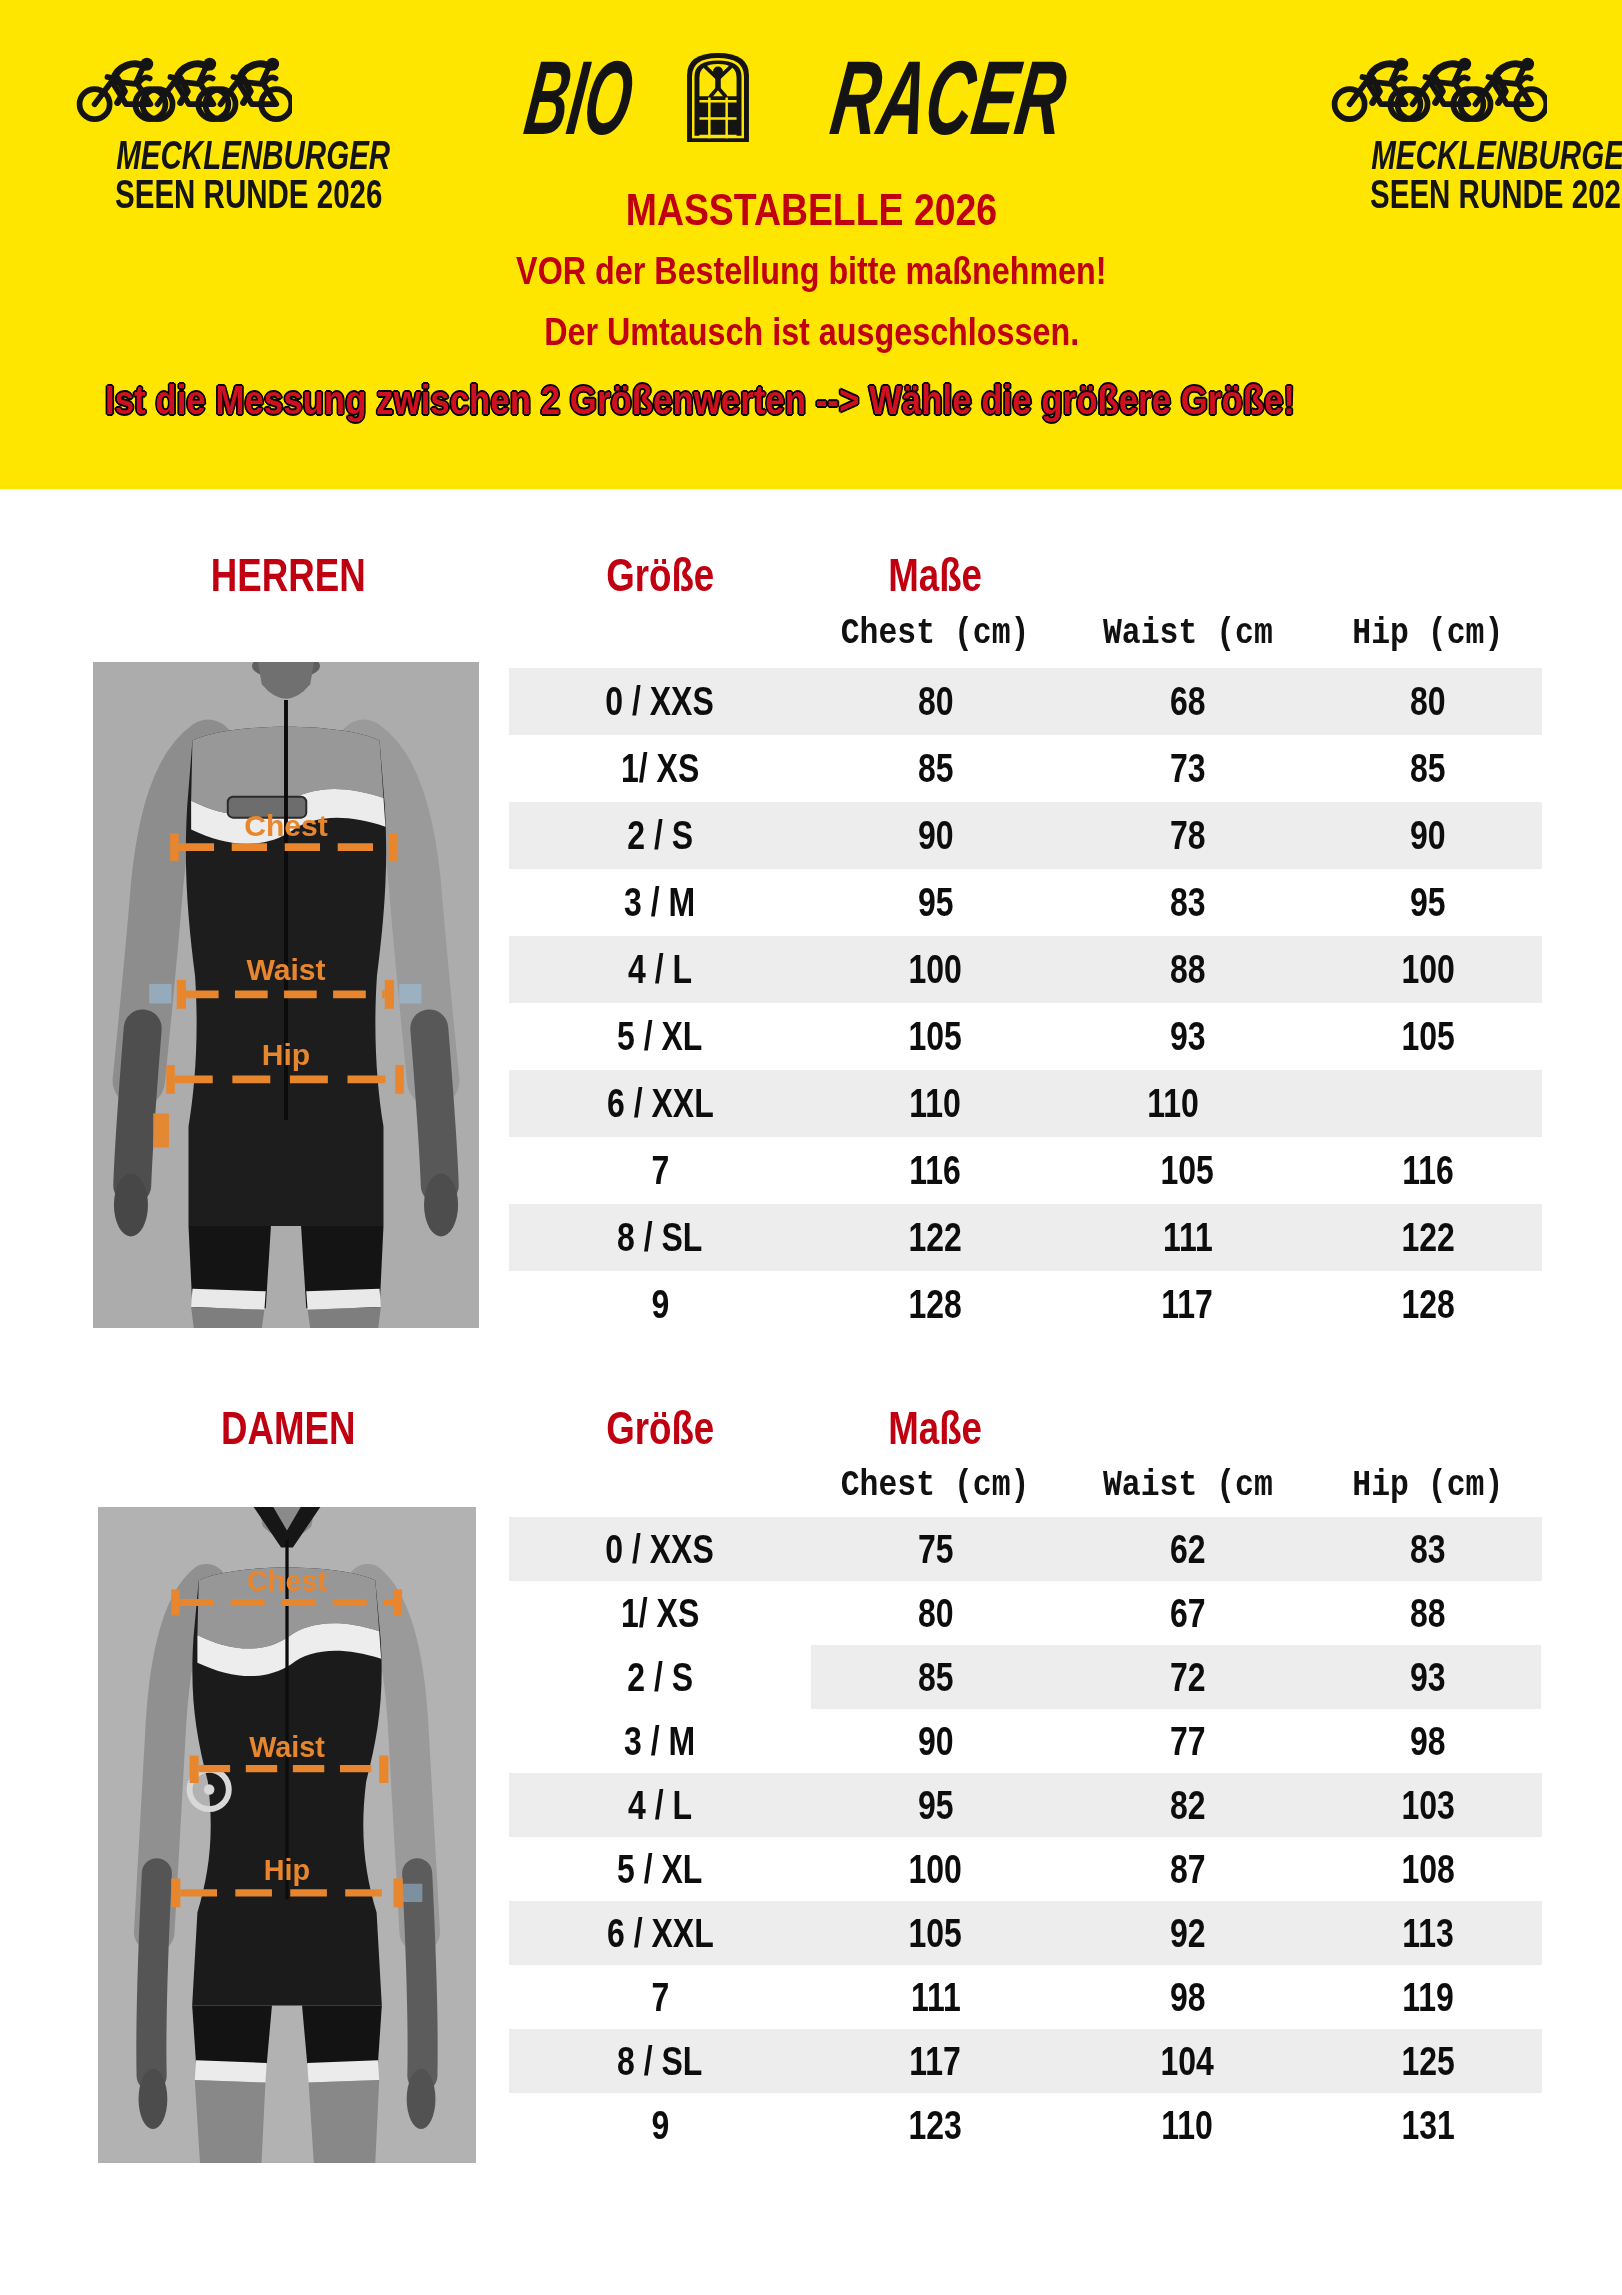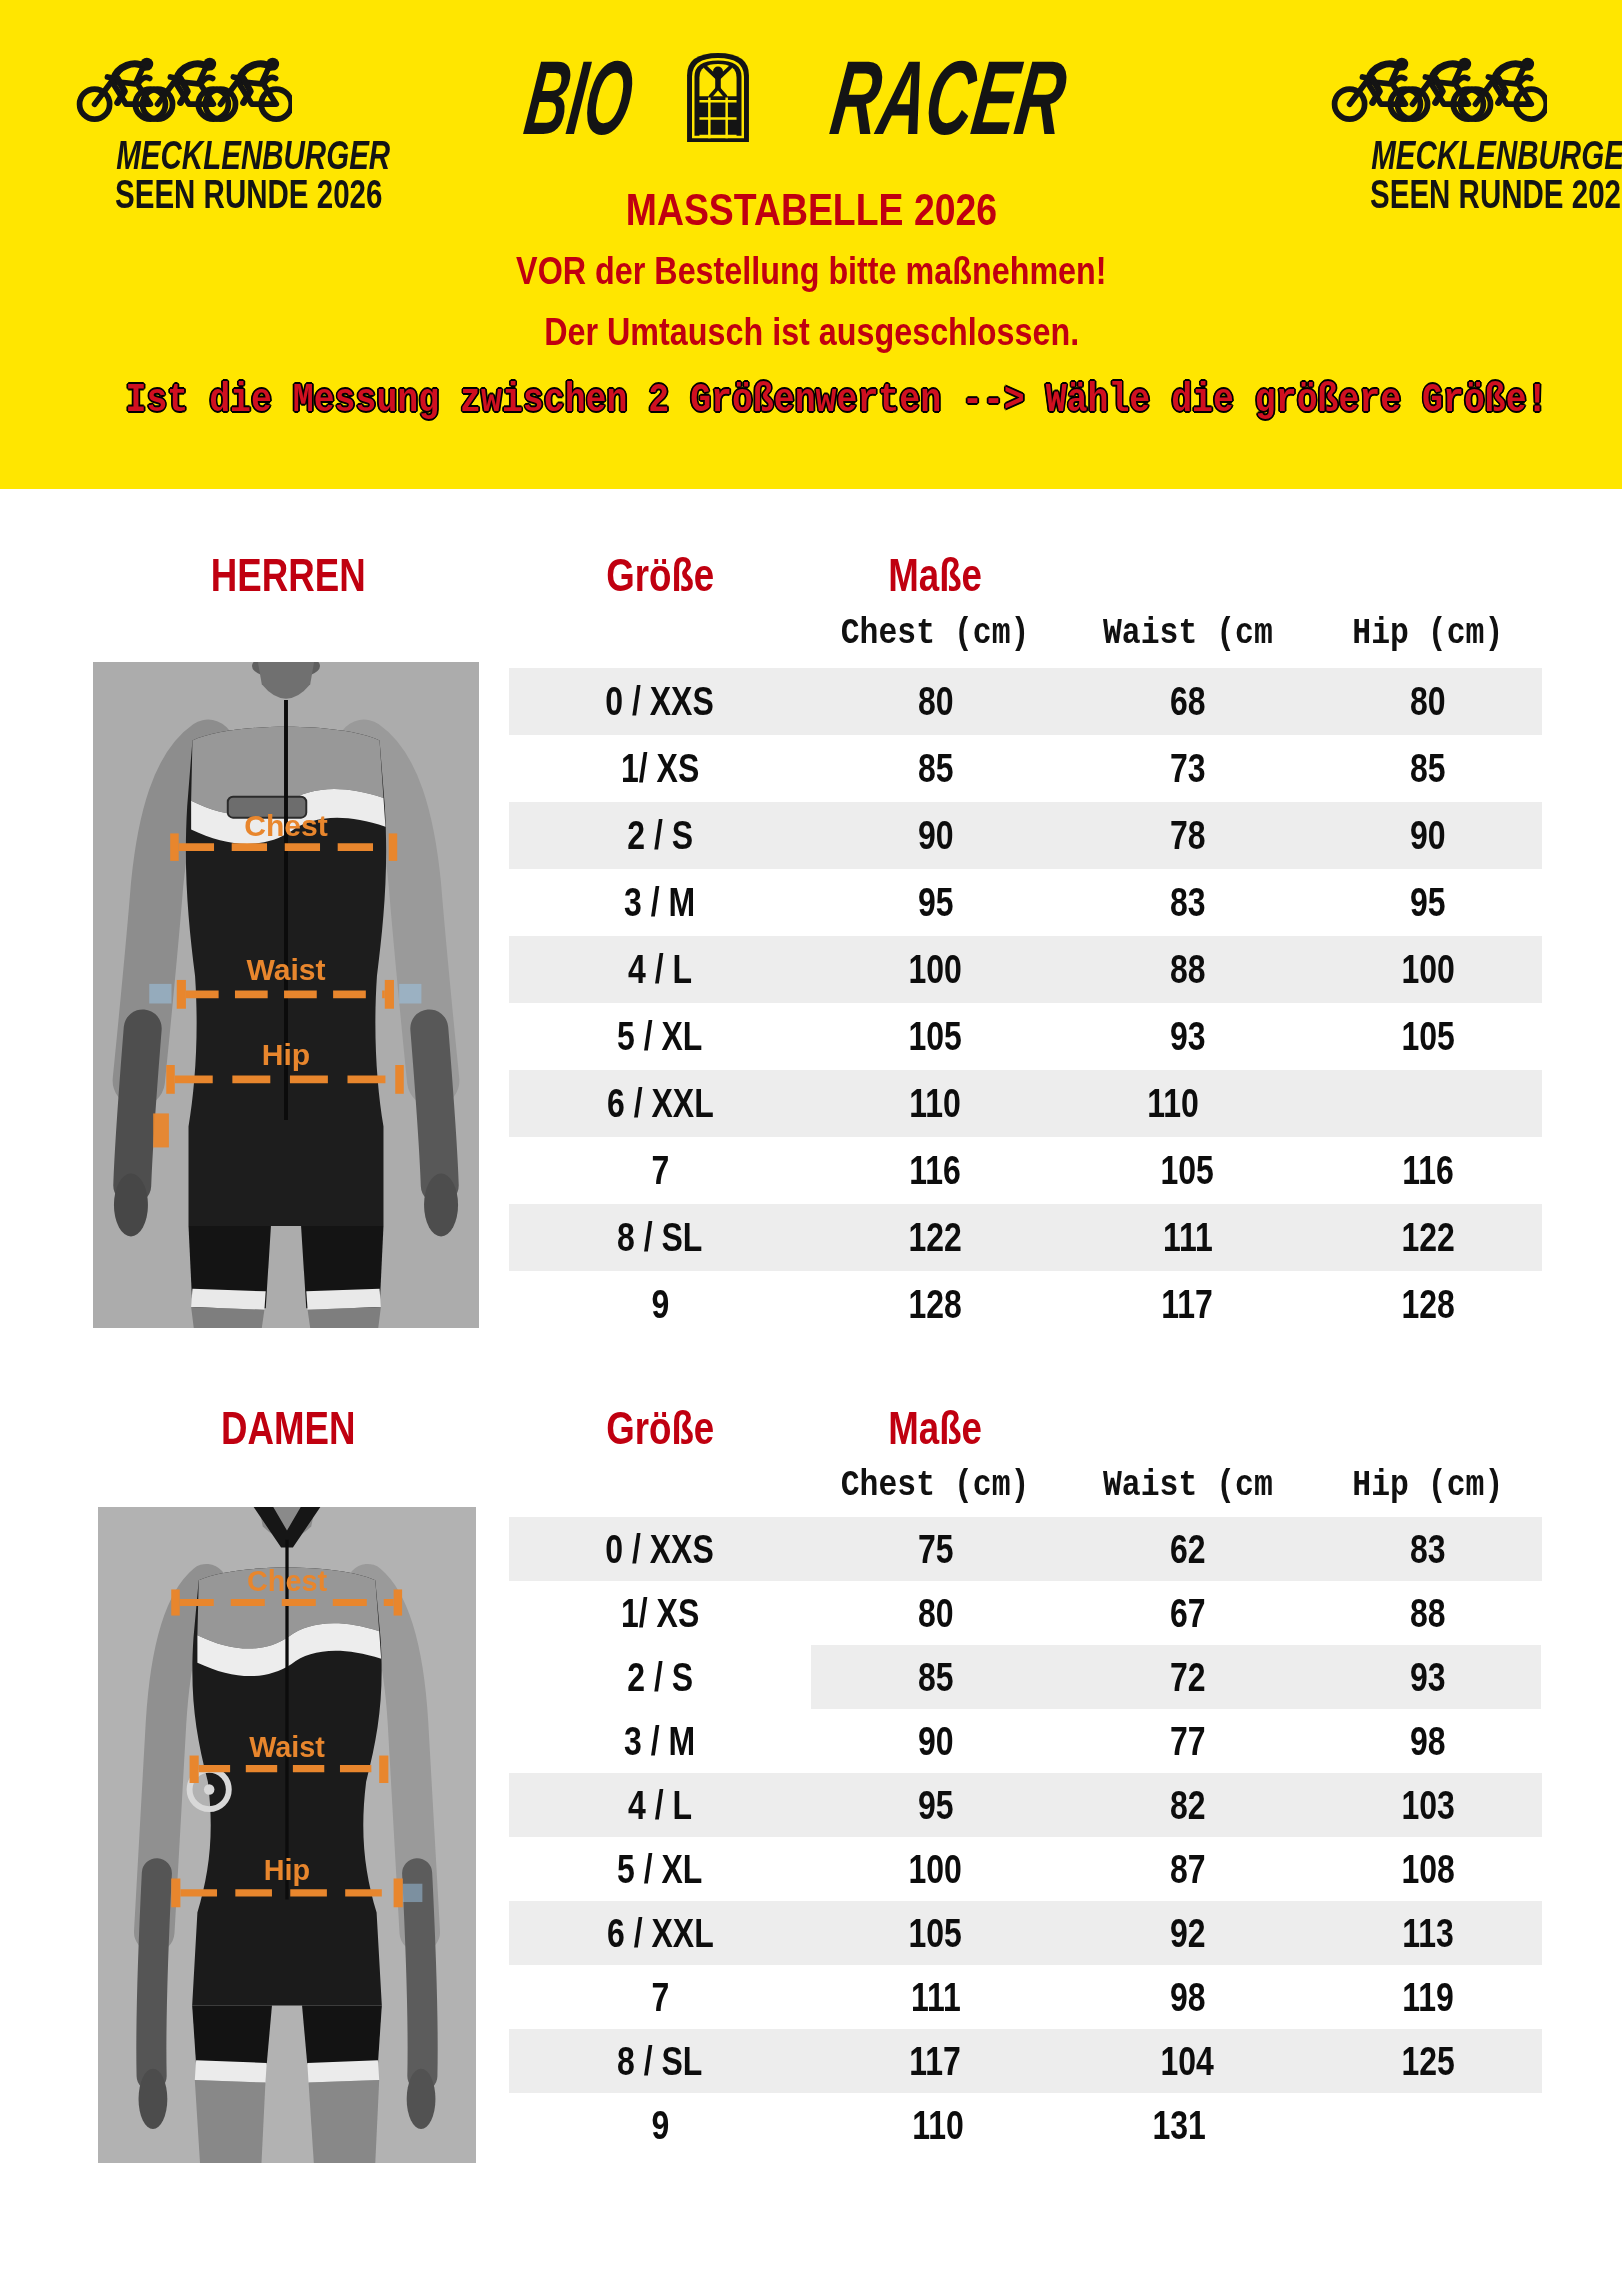--- a/index.html
+++ b/index.html
@@ -26,21 +26,21 @@
   .brand svg{width:84px;height:99px;flex:0 0 auto;}
 
   .main-title{position:absolute;left:0;top:185px;width:1623px;text-align:center;
               font-size:44px;color:var(--title-red,#C00010);}
   .note{position:absolute;left:0;width:1623px;text-align:center;font-size:38px;color:var(--title-red,#C00010);}
   .note.n1{top:250px;}
   .note.n2{top:311px;}
   .warning{position:absolute;left:0;top:377px;width:1347px;text-align:right;font-size:41px;
            color:var(--warning-red,#D01020);
            text-shadow:2px 0 #000,-2px 0 #000,0 2px #000,0 -2px #000,
-                       1.3px 1.3px #000,-1.3px 1.3px #000,1.3px -1.3px #000,-1.3px -1.3px #000;font-family:Liberation Mono, monospace;}
+                       1.3px 1.3px #000,-1.3px 1.3px #000,1.3px -1.3px #000,-1.3px -1.3px #000;}
 
   
   .cnd{display:inline-block;transform:scaleX(.78);white-space:nowrap;}
   .cnd85{display:inline-block;transform:scaleX(.85);white-space:nowrap;}
   .cnd72{display:inline-block;transform:scaleX(.72);white-space:nowrap;}
 
   
   .sec-title{position:absolute;width:262px;left:157px;text-align:center;
              font-size:47px;color:var(--title-red,#C00010);}
   .size-h{position:absolute;left:509px;width:302px;text-align:center;
@@ -544,20 +544,23 @@
           <span class="cnd">104</span>
         </div>
         <div class="tcell c-hip">
           <span class="cnd">125</span>
         </div>
       </div>
       <div class="trow">
         <div class="tcell c-size">
           <span class="cnd">9</span>
         </div>
+        <div class="tcell c-chest">
+          <span class="cnd">123</span>
+        </div>
         <div class="tcell c-waist">
           <span class="cnd">110</span>
         </div>
         <div class="tcell c-hip">
           <span class="cnd">131</span>
         </div>
       </div>
     </div>
 
 </div>

